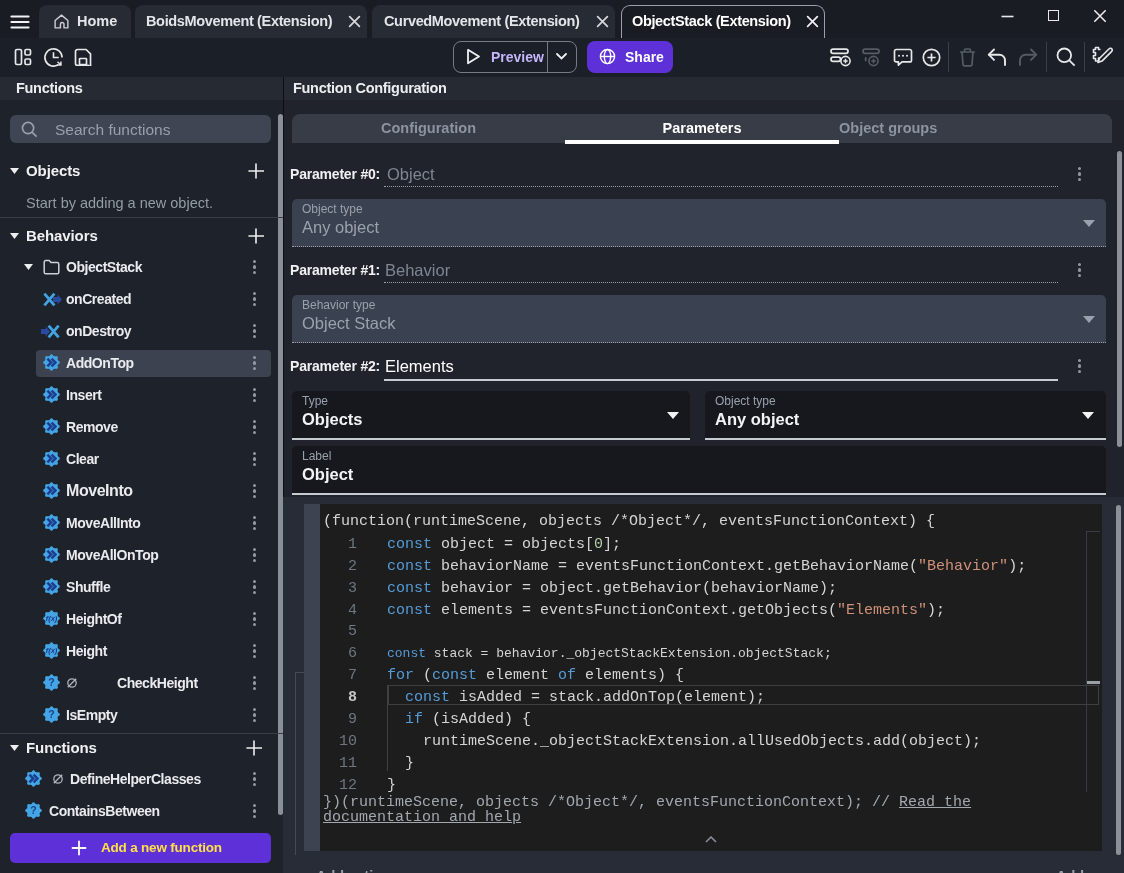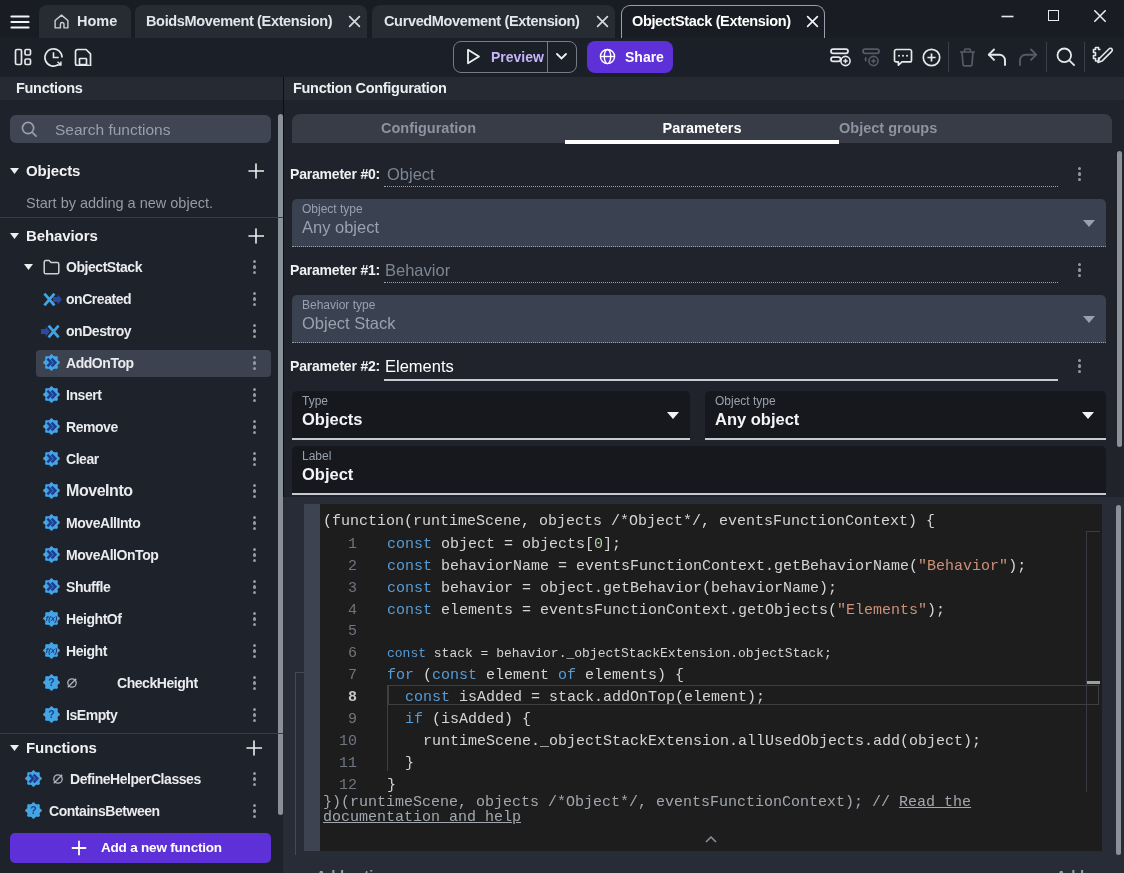--- a/index.html
+++ b/index.html
@@ -518,21 +518,21 @@
 <div class="abs" style="left:49px;top:800px;height:22px;line-height:22px;color:#e9ebee;font-size:14px;font-weight:bold;letter-spacing:-0.45px;">ContainsBetween</div>
 <div class="abs ico-dots" style="left:253px;top:804px;">
     <i></i>
     <i></i>
     <i></i>
   </div>
 <div class="abs" style="left:10px;top:833px;width:261px;height:30px;background:#5e31d8;border-radius:5px;"></div>
 <svg class="abs" style="left:71px;top:840px;" width="16" height="16" viewBox="0 0 16 16" stroke="#ffffff" stroke-width="1.8" stroke-linecap="round">
     <path d="M8 1.5v13 M1.5 8h13"></path>
   </svg>
-<div class="abs" style="left:101px;top:833px;height:30px;line-height:30px;color:#ffffff;font-size:13.5px;font-weight:bold;letter-spacing:-0.2px;">Add a new function</div>
+<div class="abs" style="left:101px;top:833px;height:30px;line-height:30px;color:#fde047;font-size:13.5px;font-weight:bold;letter-spacing:-0.2px;">Add a new function</div>
 
 <div class="abs" style="left:284px;top:77px;width:840px;height:796px;background:#20232b;"></div>
 <div class="abs" style="left:284px;top:77px;width:840px;height:23px;background:#262a33;"></div>
 <div class="abs" style="left:293px;top:77px;height:23px;line-height:23px;color:#eceef0;font-size:14.5px;font-weight:bold;letter-spacing:-0.3px;">Function Configuration</div>
 <div class="abs" style="left:292px;top:114px;width:820px;height:29px;background:#373c47;border-radius:8px 8px 0 0;"></div>
 <div class="abs" style="left:292px;top:114px;width:273px;height:28px;line-height:28px;text-align:center;color:#8d93a0;font-size:14.5px;font-weight:bold;">Configuration</div>
 <div class="abs" style="left:565px;top:114px;width:274px;height:28px;line-height:28px;text-align:center;color:#ffffff;font-size:14.5px;font-weight:bold;">Parameters</div>
 <div class="abs" style="left:839px;top:114px;width:273px;height:28px;line-height:28px;text-align:left;color:#8d93a0;font-size:14.5px;font-weight:bold;">Object groups</div>
 <div class="abs" style="left:565px;top:140px;width:274px;height:3.5px;background:#ffffff;"></div>
 <div class="abs" style="left:290px;top:164px;height:20px;line-height:20px;color:#f0f1f3;font-size:14px;font-weight:bold;letter-spacing:-0.2px;">Parameter #0:</div>

